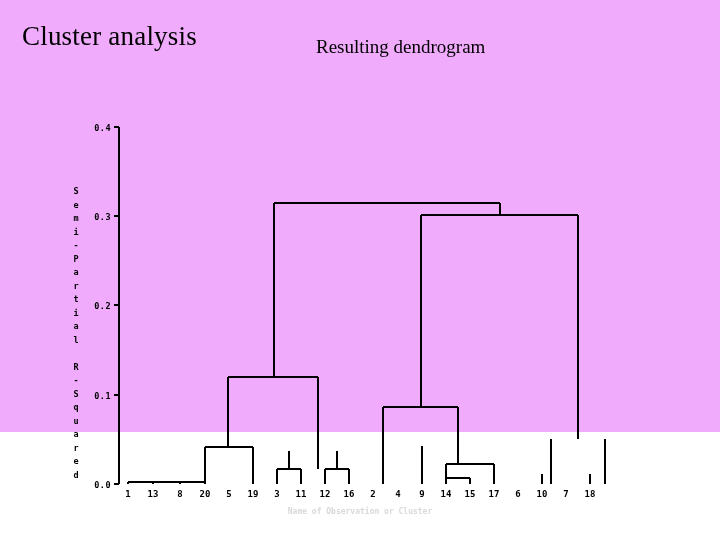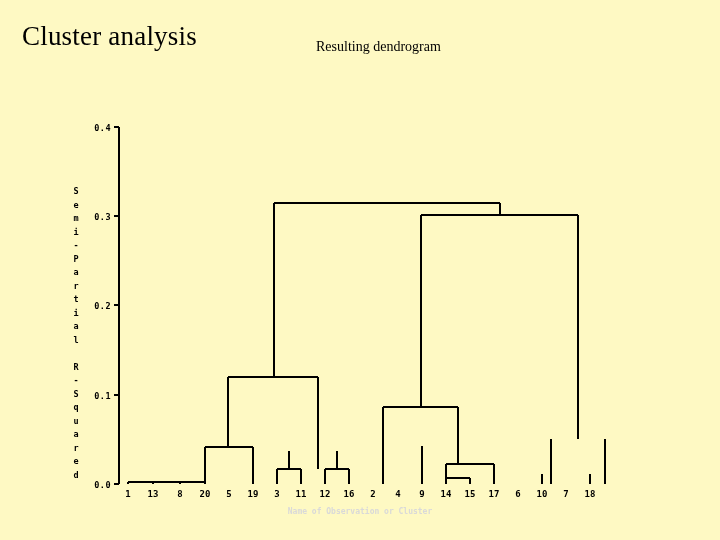--- a/index.html
+++ b/index.html
@@ -12,40 +12,40 @@
     height: 540px;
     position: relative;
     overflow: hidden;
     font-family: "Liberation Serif", serif;
     color: #000000;
   }
   #slide {
     position: absolute;
     inset: 0;
     width: 720px;
-    height: 540px;
-    background: #fef9c3;
+    height: 432px;
+    background: #f0abfc;
   }
   .title {
     position: absolute;
     left: 22px;
     top: 20px;
     font-family: "Liberation Serif", serif;
     font-size: 27px;
     line-height: 32px;
     color: #000000;
     white-space: nowrap;
     letter-spacing: 0.2px;
   }
   .subtitle {
     position: absolute;
     left: 316px;
     top: 38px;
     font-family: "Liberation Serif", serif;
-    font-size: 14px;
+    font-size: 19px;
     line-height: 18px;
     color: #000000;
     white-space: nowrap;
   }
   #plot {
     position: absolute;
     left: 0;
     top: 16px;
     width: 720px;
     height: 540px;

